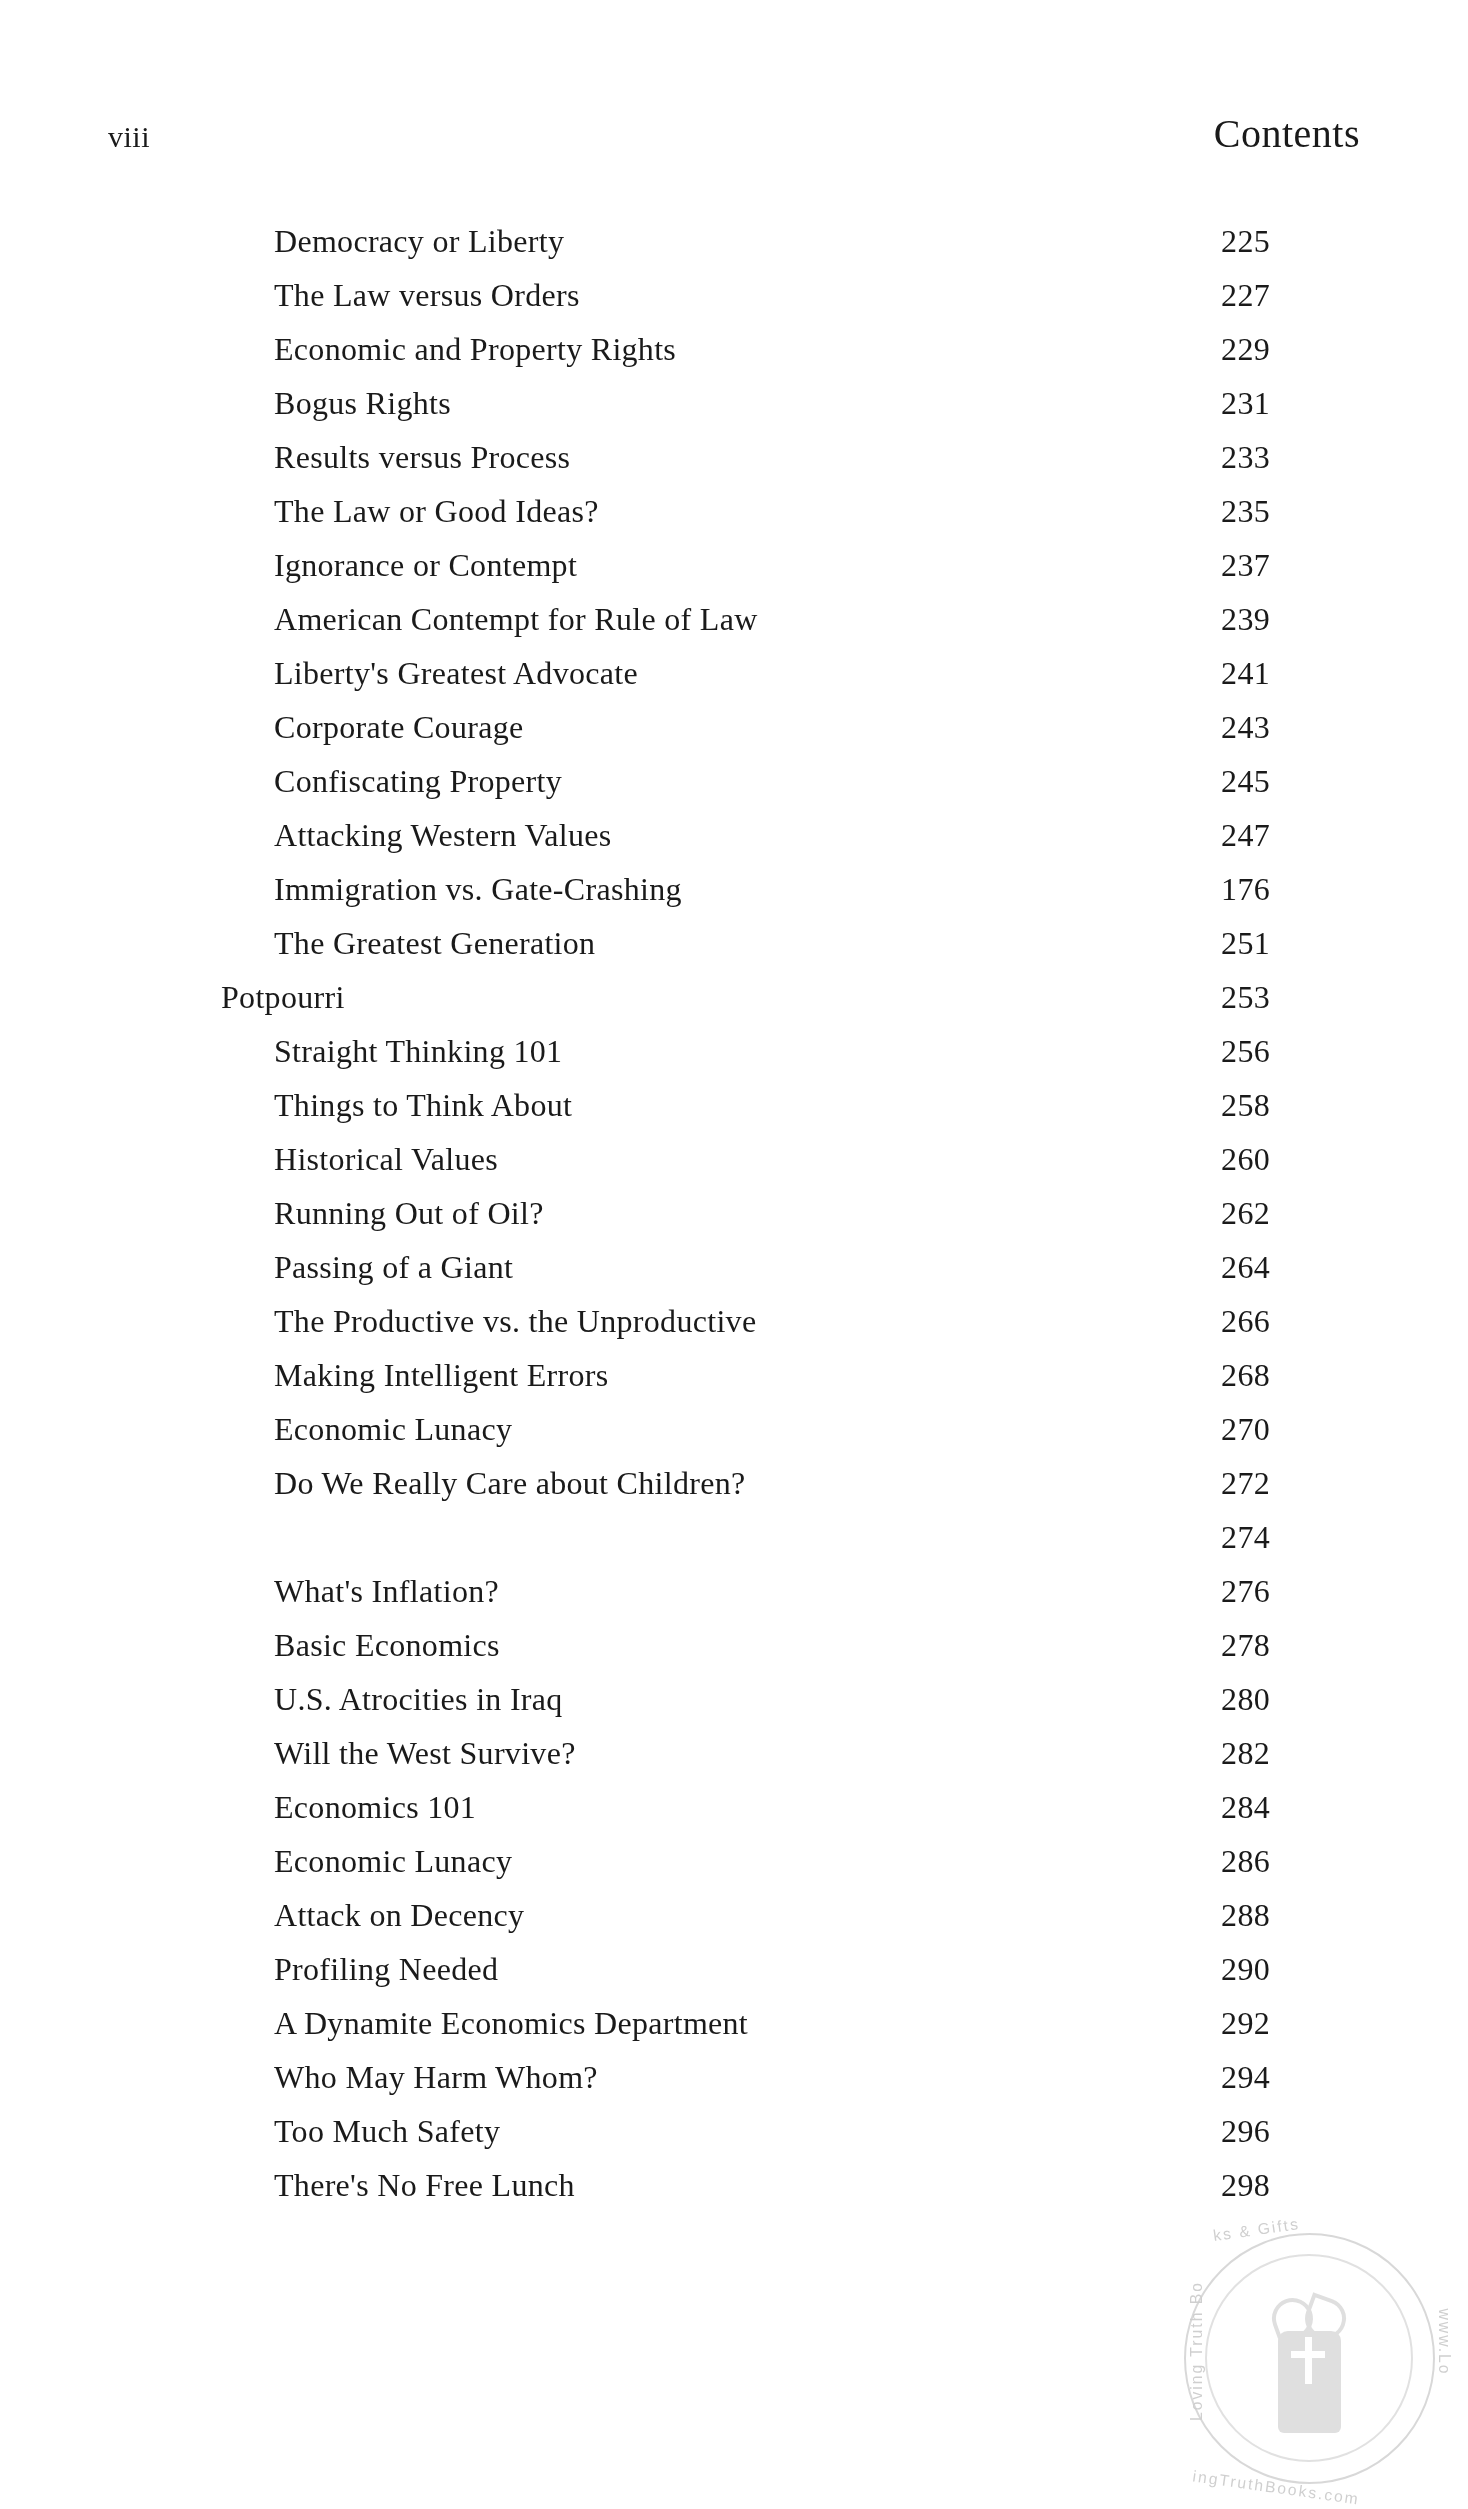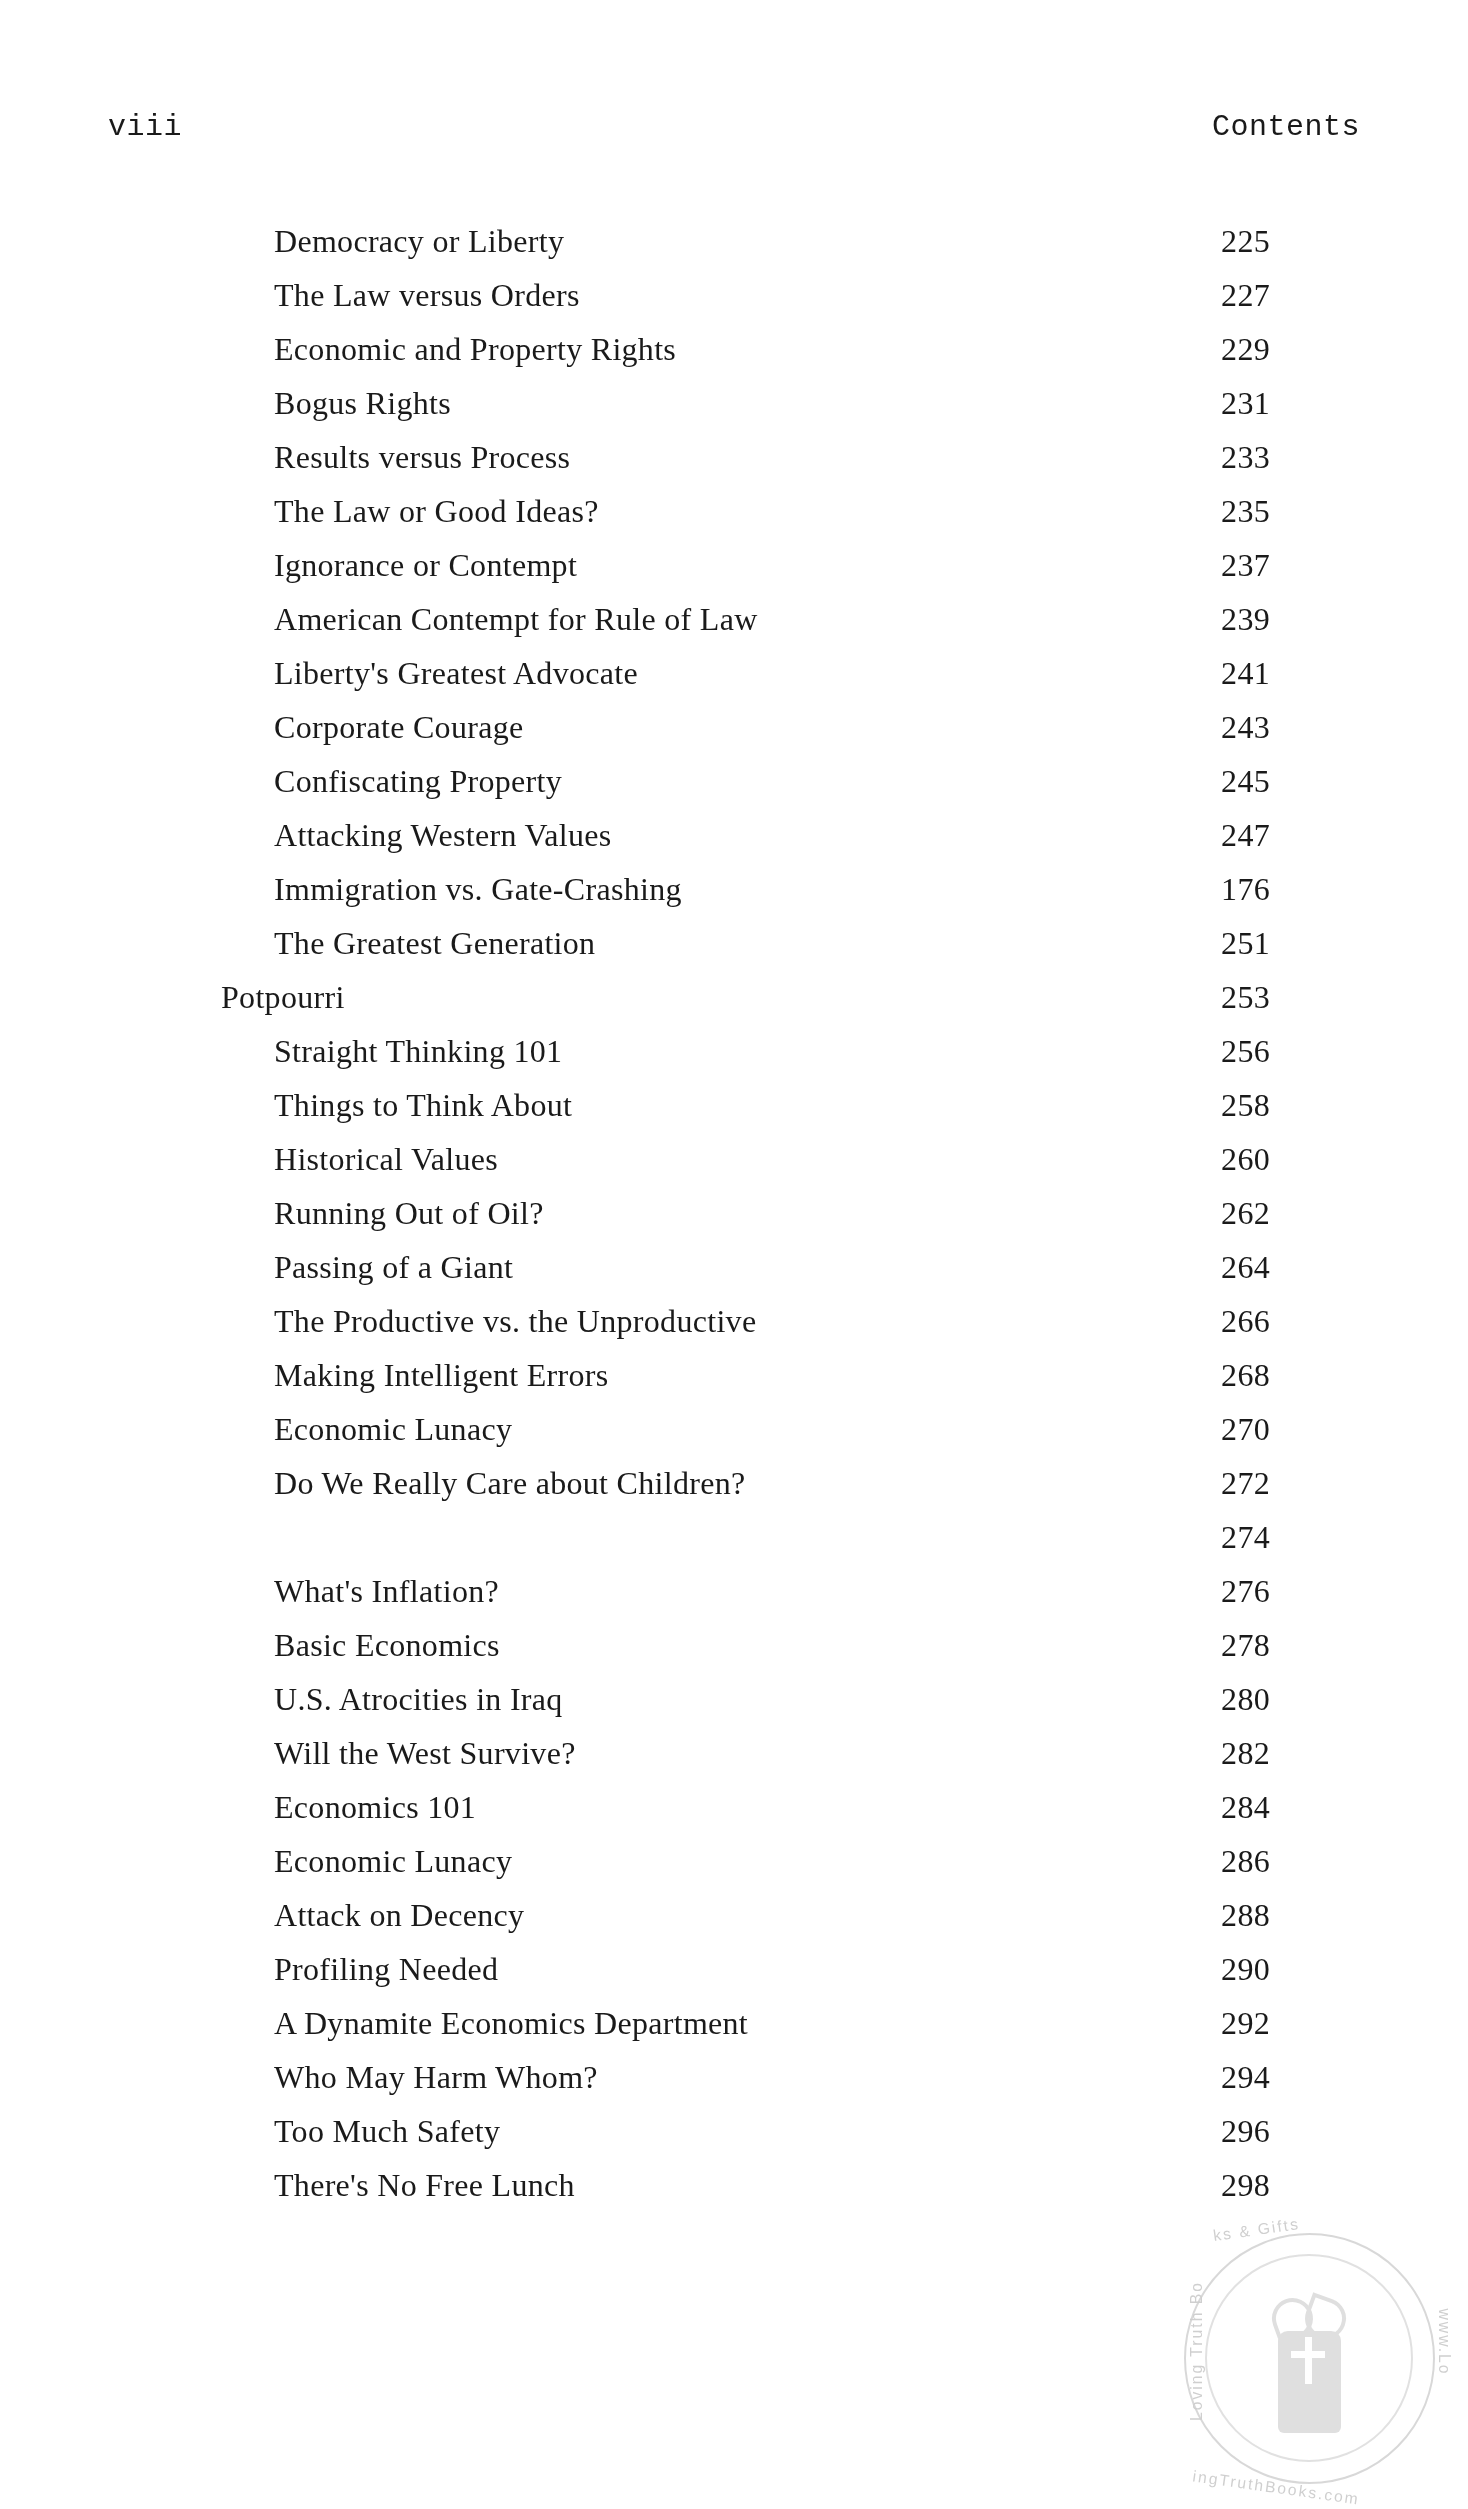--- a/index.html
+++ b/index.html
@@ -23,27 +23,26 @@
     position: absolute;
     top: 110px;
     left: 108px;
     right: 108px;
     height: 39px;
     display: flex;
     justify-content: space-between;
     align-items: baseline;
     font-size: 30px;
     letter-spacing: 0.5px;
-    font-family: Liberation Mono, monospace;
   }
   .folio {
     font-size: 30px;
   }
   .head-title {
-    font-size: 30px;
+    font-size: 40px;
   }
   .toc {
     position: absolute;
     top: 223px;
     left: 221px;
     width: 1049px;
   }
   .toc-row {
     display: flex;
     align-items: baseline;

